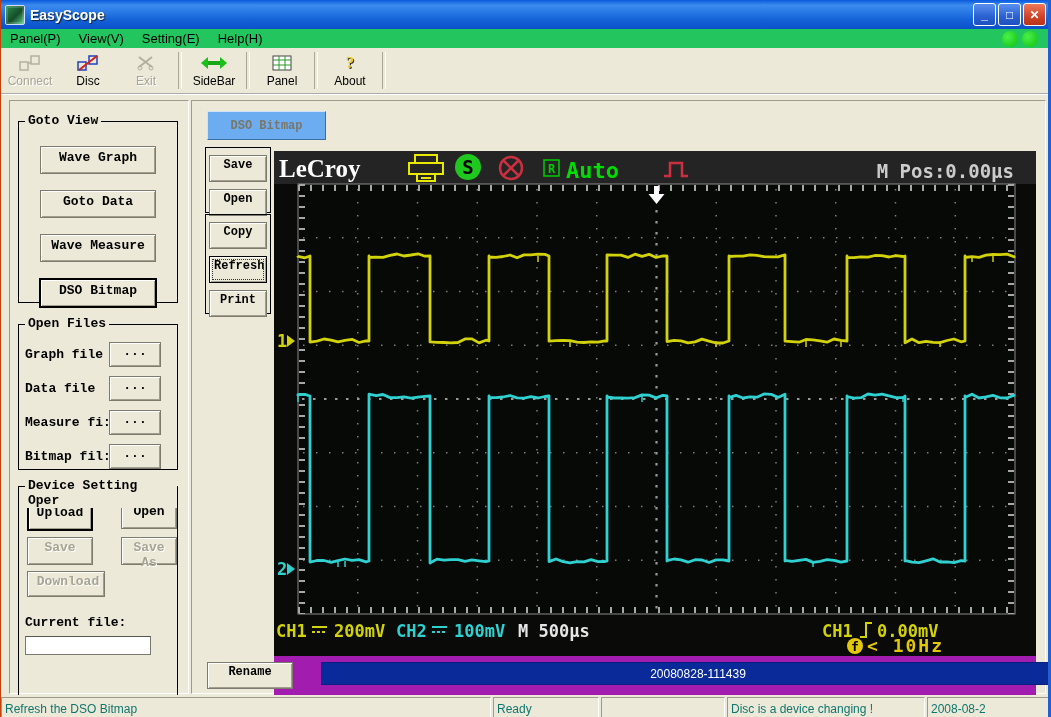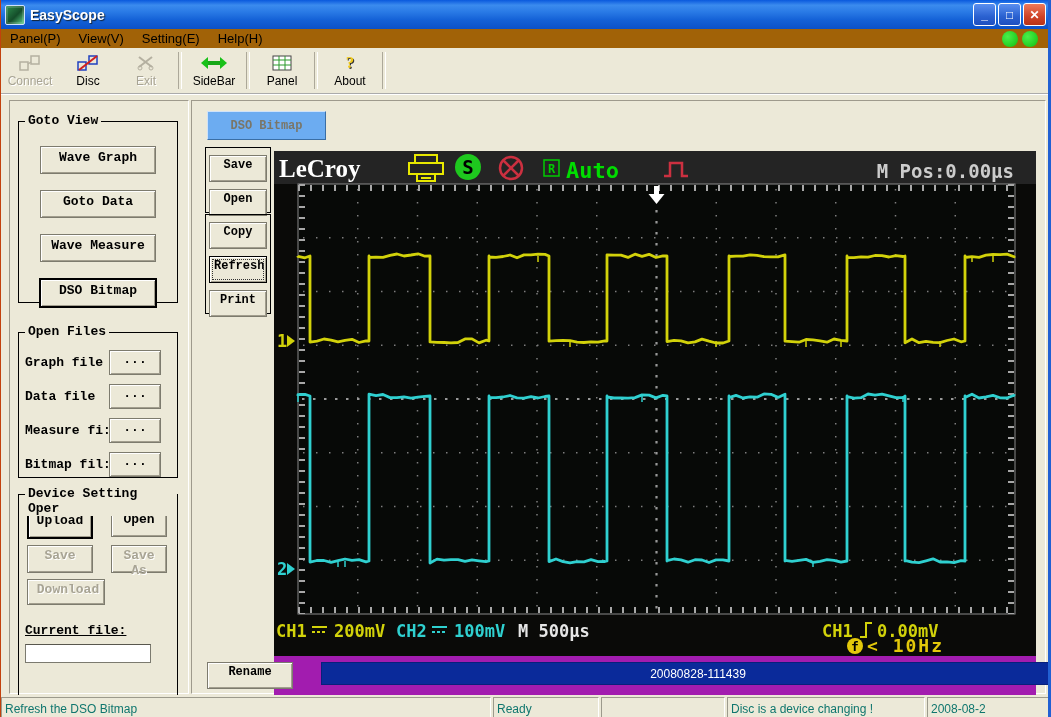--- a/index.html
+++ b/index.html
@@ -14,21 +14,21 @@
     background:linear-gradient(135deg,#2f8f4f 0%,#144d2a 55%,#5fd08a 100%);
     box-shadow:inset 0 0 0 2px rgba(255,255,255,.15);}
   .titlebar .title{font-weight:bold;font-size:14px;text-shadow:1px 1px 1px #123;}
   .winbtns{margin-left:auto;display:flex;gap:2px;padding-right:6px;}
   .winbtn{width:21px;height:21px;border:1px solid #fff;border-radius:3px;color:#fff;
     display:flex;align-items:center;justify-content:center;font-size:12px;font-weight:bold;
     background:linear-gradient(180deg,#5a8ff0,#2a61d0 60%,#1e4fc0);}
   .winbtn.close{background:linear-gradient(180deg,#ee7a5a,#cf4328 60%,#b83318);}
   .winbtn span{line-height:1;}
   
-  .menubar{position:absolute;left:0;top:29px;width:100%;height:19px;background:#a16207;
+  .menubar{position:absolute;left:0;top:29px;width:100%;height:19px;background:#22c55e;
     display:flex;align-items:center;font-size:13px;border-bottom:1px solid #d8d4c4;}
   .menu-item{padding:1px 9px;}
   .menu-dots{margin-left:auto;display:flex;gap:4px;padding-right:10px;}
   .dot{width:16px;height:16px;border-radius:50%;background:radial-gradient(circle at 35% 35%,#4af04a,#0fbf0f);}
   
   .toolbar{position:absolute;left:0;top:48px;width:100%;height:45px;background:#ece9d8;
     display:flex;align-items:stretch;border-bottom:2px groove #fff;}
   .tbtn{width:58px;display:flex;flex-direction:column;align-items:center;justify-content:center;
     font-size:12px;color:#000;gap:2px;}
   .tbtn.disabled{color:#a8a494;text-shadow:1px 1px 0 #fff;}
@@ -45,24 +45,24 @@
   .btn{font:bold 13px "Liberation Mono",monospace;color:#000;background:#ece9d8;text-align:center;
     border:1px solid #7d7b6e;box-shadow:inset 1px 1px 0 #fff,inset -1px -1px 0 #a29e8e;
     padding:2px 4px;cursor:default;}
   .btn.default{border:2px solid #000;}
   .btn.disabled{color:#a8a494;text-shadow:1px 1px 0 #fff;}
   .btn.focusdot{outline:1px dotted #333;outline-offset:-4px;border:1px solid #000;}
   .gv-btn{display:block;width:106px;margin:16px auto 6px auto;height:22px;line-height:17px;}
   .of-row{display:flex;align-items:center;margin:9px 0;}
   .of-row .lbl{font:bold 13px "Liberation Mono",monospace;width:84px;overflow:hidden;white-space:nowrap;}
   .of-row .btn{width:42px;height:19px;line-height:13px;}
-  .dev-grid{display:grid;grid-template-columns:66px 56px;gap:6px 18px;margin:6px 0 0 2px;}
+  .dev-grid{display:grid;grid-template-columns:66px 56px;gap:6px 28px;margin:6px 0 0 2px;}
   .dev-grid .btn{height:22px;}
   .dl-btn{width:64px;height:20px;margin:2px 0 8px 2px;padding-left:8px;}
-  .cf-label{font:bold 13px "Liberation Mono",monospace;margin:18px 0 4px 0;text-decoration:underline;}
+  .cf-label{font:bold 13px "Liberation Mono",monospace;margin:18px 0 4px 0;}
   .cf-input{width:118px;height:15px;border:1px solid #7b7a6f;border-top:1px solid #58574e;
     background:#fff;font:12px "Liberation Mono",monospace;padding:1px 3px;}
   .device-box{height:196px;}
   
   .tab{position:absolute;left:15px;top:10px;width:117px;height:27px;background:#6cacf1;
     border:1px solid;border-color:#cfe2f8 #3a6ea5 #3a6ea5 #cfe2f8;color:#7a7668;
     font:bold 12px "Liberation Mono",monospace;display:flex;align-items:center;justify-content:center;}
   .bgroup{position:absolute;left:13px;width:64px;border:1px solid #000;}
   .bgroup .btn{display:block;width:48px;margin:7px auto;height:21px;line-height:15px;font-size:12px;}
   .bg1{top:46px;height:64px;}
@@ -176,21 +176,21 @@
   </div>
 
   <div class="pane sidebar-pane">
     <div class="groupbox" style="height:162px;">
       <legend>Goto View</legend>
       <div class="btn gv-btn">Wave Graph</div>
       <div class="btn gv-btn">Goto Data</div>
       <div class="btn gv-btn">Wave Measure</div>
       <div class="btn gv-btn default">DSO Bitmap</div>
     </div>
-    <div class="groupbox" style="height:126px;margin-top:29px;">
+    <div class="groupbox" style="height:126px;margin-top:21px;">
       <legend>Open Files</legend>
       <div class="of-row">
           <span class="lbl">Graph file</span>
           <span class="btn">...</span>
         </div>
       <div class="of-row">
           <span class="lbl">Data file</span>
           <span class="btn">...</span>
         </div>
       <div class="of-row">

